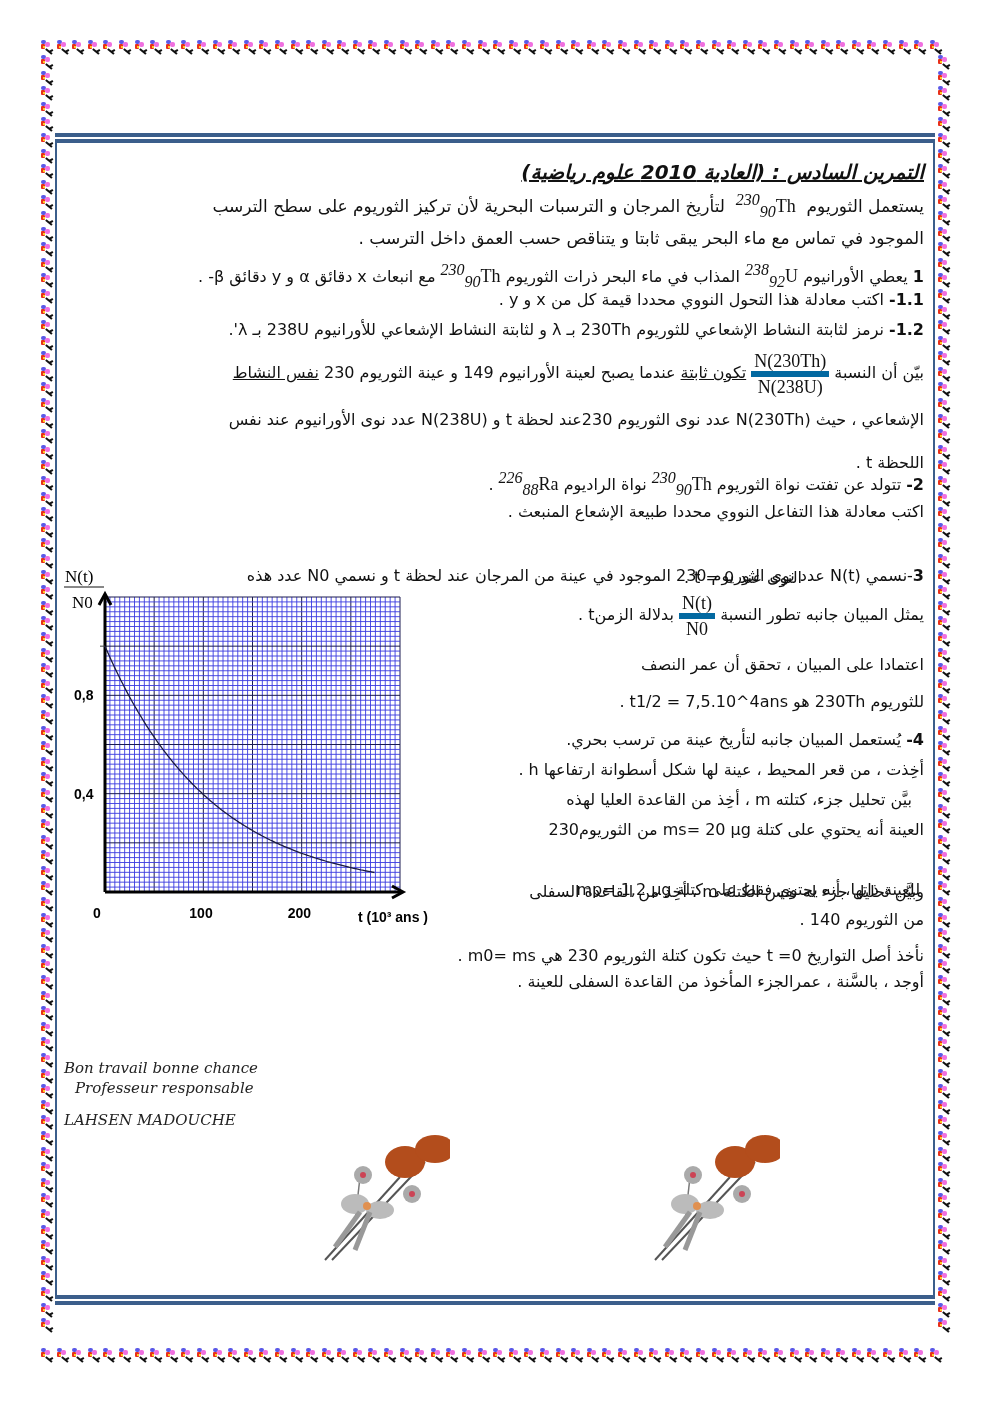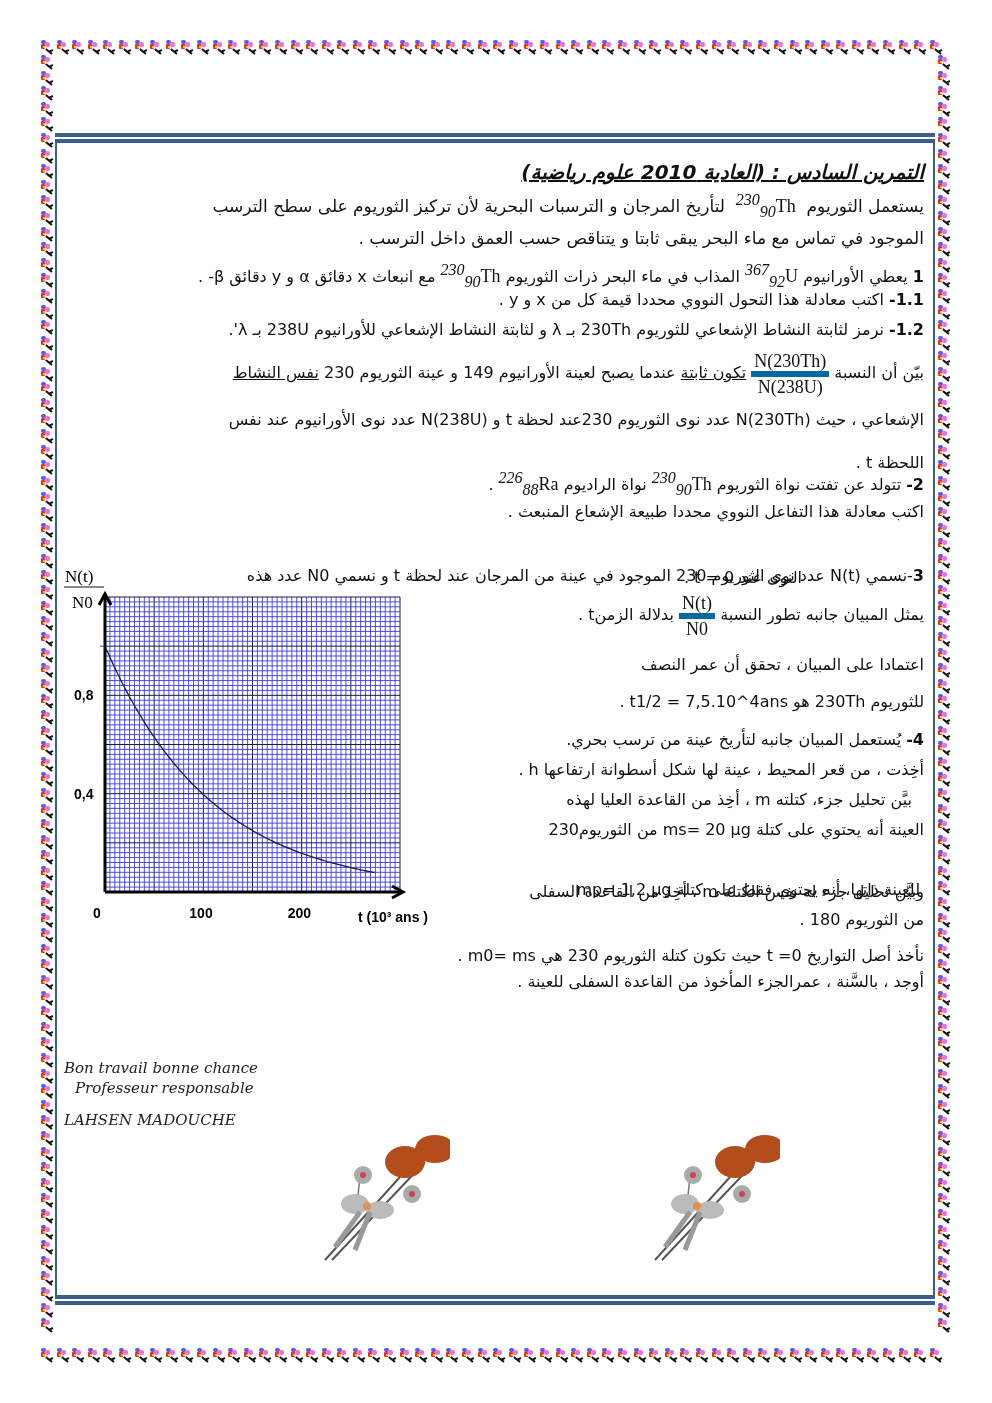--- a/index.html
+++ b/index.html
@@ -2294,21 +2294,21 @@
 <div class="ar" style="right:68px; top:188px; font-size:17px;">
   <span>يستعمل الثوريوم</span>
   &nbsp;<span class="m"><sup>230</sup><sub>90</sub><span>Th</span></span>&nbsp;
   <span>لتأريخ المرجان و الترسبات البحرية لأن تركيز الثوريوم على سطح الترسب</span>
 </div>
 <div class="ar" style="right:68px; top:226px; font-size:17px;">الموجود في تماس مع ماء البحر يبقى ثابتا و يتناقص حسب العمق داخل الترسب .</div>
 
 <div class="ar" style="right:68px; top:258px;">
   <span class="b">1</span>
   <span>يعطي الأورانيوم</span>
-  <span class="m"><sup>367</sup><sub>92</sub><span>U</span></span>
+  <span class="m"><sup>238</sup><sub>92</sub><span>U</span></span>
   <span>المذاب في ماء البحر ذرات الثوريوم</span>
   <span class="m"><sup>230</sup><sub>90</sub><span>Th</span></span>
   <span>مع انبعاث x دقائق α و y دقائق β- .</span>
 </div>
 <div class="ar" style="right:68px; top:288px;">
   <span class="b">1.1-</span>
   <span>اكتب معادلة هذا التحول النووي محددا قيمة كل من x و y .</span>
 </div>
 <div class="ar" style="right:68px; top:318px;margin-left:30px;">
   <span class="b">1.2-</span>
@@ -2353,21 +2353,21 @@
 
 <div class="ar" style="right:68px; top:728px;">
   <span class="b">4-</span>
   <span>يُستعمل المبيان جانبه لتأريخ عينة من ترسب بحري.</span>
 </div>
 <div class="ar" style="right:68px; top:758px;">أخِذت ، من قعر المحيط ، عينة لها شكل أسطوانة ارتفاعها h .</div>
 <div class="ar" style="right:80px; top:788px;">بيَّن تحليل جزء، كتلته m ، أخِذ من القاعدة العليا لهذه</div>
 <div class="ar" style="right:68px; top:818px;">العينة أنه يحتوي على كتلة ms= 20 µg من الثوريوم230</div>
 <div class="ar" style="right:68px; top:880px;">وبيَّن تحليل جزء له نفس الكتلة m ، أخِذ من القاعدة السفلى</div>
 <div class="ar" style="right:72px; top:878px;">للعينة ذاتها، أنه يحتوي فقط على كتلة mp= 1,2 µg</div>
-<div class="ar" style="right:68px; top:908px;">من الثوريوم 180 .</div>
+<div class="ar" style="right:68px; top:908px;">من الثوريوم 140 .</div>
 <div class="ar" style="right:68px; top:944px;">نأخذ أصل التواريخ t =0 حيث تكون كتلة الثوريوم 230 هي m0= ms .</div>
 <div class="ar" style="right:68px; top:970px;">أوجد ، بالسَّنة ، عمرالجزء المأخوذ من القاعدة السفلى للعينة .</div>
 
 <svg id="chart" style="position:absolute; left:60px; top:560px;" width="400" height="380" xmlns="http://www.w3.org/2000/svg">
   <g id="grid">
       <rect x="45" y="37" width="295" height="295" fill="#ffffff"></rect>
       <line x1="45" x2="45" y1="37" y2="332" stroke="#1a1a50" stroke-width="1"></line>
       <line x1="49.916666666666664" x2="49.916666666666664" y1="37" y2="332" stroke="#3a3ae0" stroke-width="0.9"></line>
       <line x1="54.833333333333336" x2="54.833333333333336" y1="37" y2="332" stroke="#3a3ae0" stroke-width="0.9"></line>
       <line x1="59.75" x2="59.75" y1="37" y2="332" stroke="#3a3ae0" stroke-width="0.9"></line>

